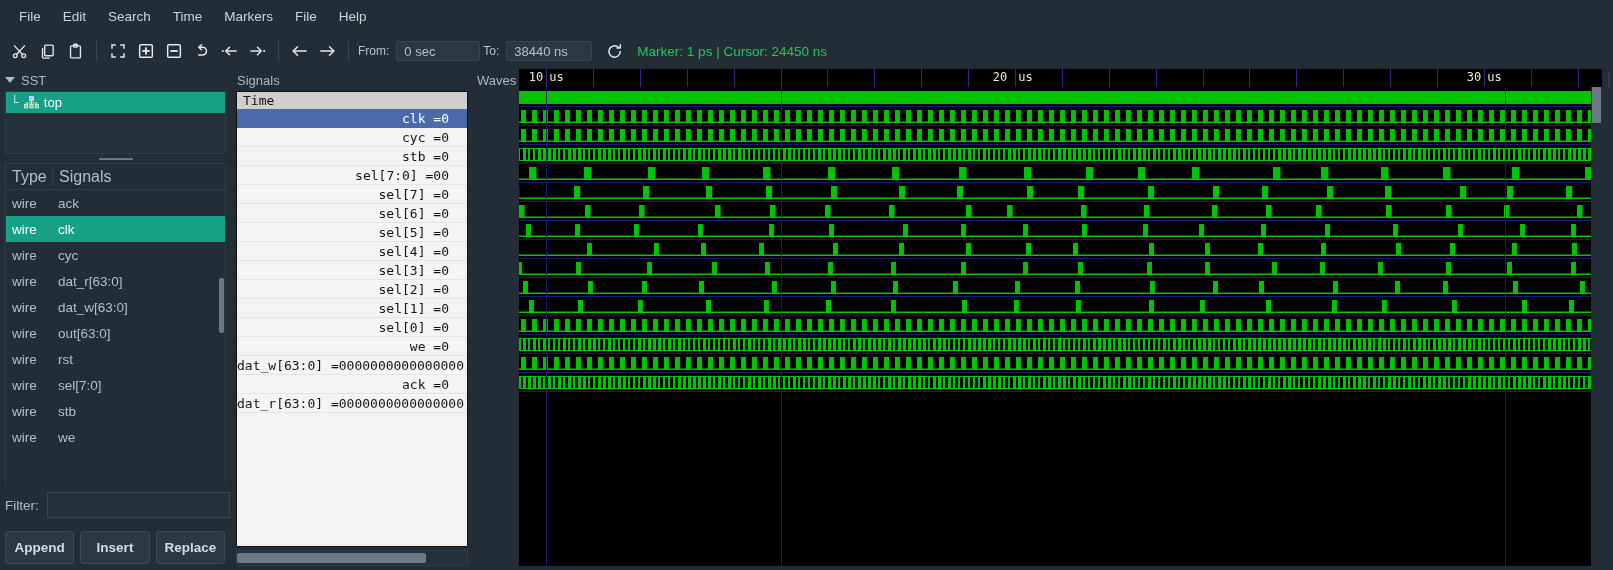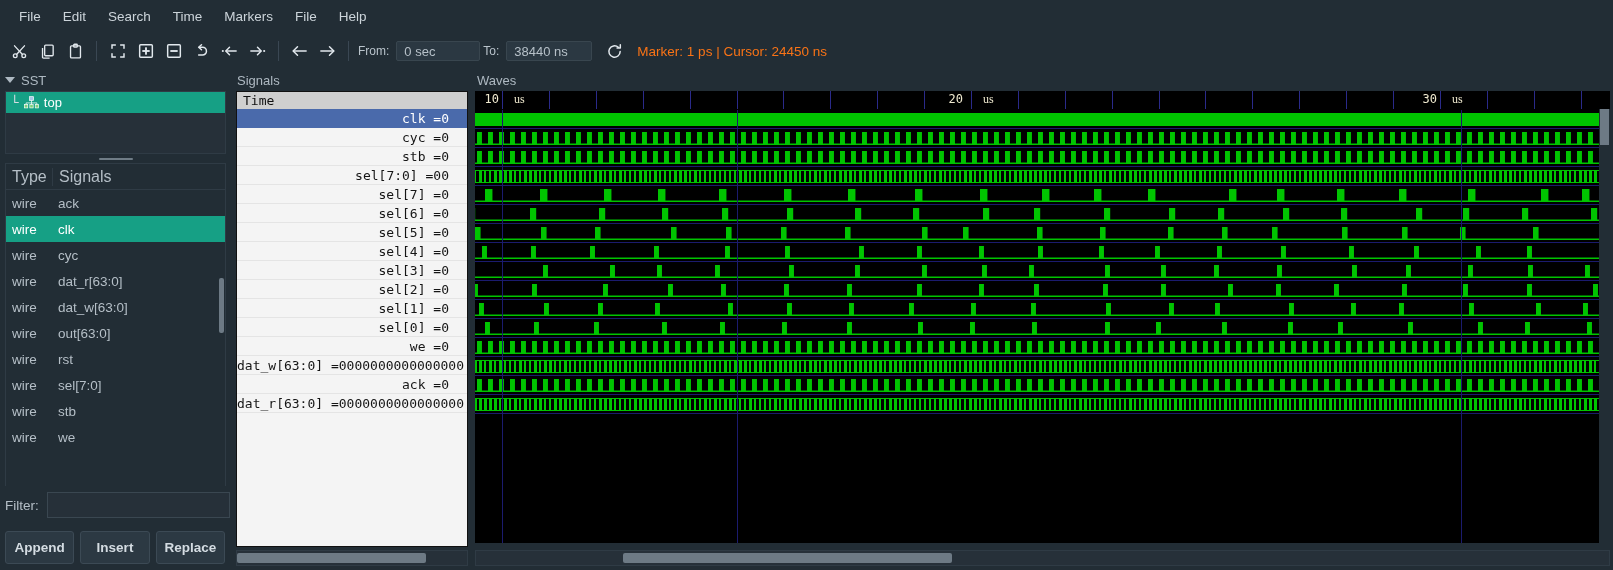--- a/index.html
+++ b/index.html
@@ -20,21 +20,21 @@
   .toolbar{height:36px;display:flex;align-items:center;padding-left:6px;background:#222d35;flex:0 0 auto;gap:1px;}
   .tb-btn{width:27px;height:27px;display:flex;align-items:center;justify-content:center;border-radius:3px;cursor:default;}
   .tb-btn svg{display:block;}
   .tb-sep{width:1px;height:20px;background:#3a4753;margin:0 6px;}
   .tb-label{color:#b9c3cb;font-size:12px;margin:0 6px 0 2px;}
   .tb-field{
     background:#2b3842;border:1px solid #39464f;border-radius:2px;
     height:20px;line-height:20px;padding:0 7px;color:#b6c0c8;font-size:13px;
     min-width:82px;box-sizing:border-box;
   }
-  .tb-status{color:#f97316;font-size:13.5px;margin-left:8px;white-space:nowrap;}
+  .tb-status{color:#22c55e;font-size:13.5px;margin-left:8px;white-space:nowrap;}
 
   
   .panes{flex:1 1 auto;display:flex;min-height:0;}
 
   
   .left{width:232px;flex:0 0 232px;display:flex;flex-direction:column;background:#222d35;}
   .sst-header{height:22px;display:flex;align-items:center;gap:6px;padding-left:5px;color:#aeb9c2;font-size:13px;}
   .tri{width:0;height:0;border-left:5px solid transparent;border-right:5px solid transparent;border-top:6px solid #aeb9c2;}
   .sst-box{margin:0 6px 0 5px;height:63px;background:#263039;border:1px solid #2f3b45;box-sizing:border-box;overflow:hidden;}
   .sst-row{height:21px;display:flex;align-items:center;gap:5px;padding-left:5px;font-size:13px;}
@@ -73,27 +73,27 @@
   .nrow{
     height:19px;line-height:19px;text-align:right;padding-right:18px;
     font-family:"DejaVu Sans Mono",monospace;font-size:13px;color:#151515;
     white-space:nowrap;overflow:hidden;border-bottom:1px solid #e4e4e4;box-sizing:border-box;
   }
   .nrow.sel{background:#4a6aab;color:#ffffff;border-bottom:1px solid #4a6aab;}
   .hscroll{height:16px;flex:0 0 auto;margin:3px 4px 4px 4px;background:#263039;border:1px solid #2f3b45;box-sizing:border-box;position:relative;}
   .hthumb{position:absolute;top:2px;height:10px;background:#6d7a85;border-radius:2px;}
 
   
-  .right{flex:1 1 auto;display:flex;flex-direction:column;min-width:0;background:#222d35;}
+  .right{flex:1 1 auto;display:flex;flex-direction:row;min-width:0;background:#222d35;}
   .wave-wrap{flex:1 1 auto;min-height:0;margin:0 3px 4px 3px;display:flex;flex-direction:column;position:relative;background:#a3a3a3;}
   .ruler{height:18px;flex:0 0 auto;background:#000;position:relative;overflow:hidden;border-bottom:1px solid #000;}
   .ruler .tick{position:absolute;top:0;bottom:0;width:1px;background:#2a2a8a;}
   .ruler .tlabel{position:absolute;top:1px;font-family:"DejaVu Sans Mono",monospace;font-size:12px;color:#f0ead0;white-space:nowrap;}
   .ruler .tlabel.num{transform:translateX(-100%);padding-right:3px;}
-  .ruler .tlabel.unit{padding-left:12px;font-family:Liberation Serif, serif;}
+  .ruler .tlabel.unit{padding-left:3px;}
   .wave-canvas{flex:1 1 auto;position:relative;overflow:hidden;background:#000;}
   .grid-line{position:absolute;top:0;bottom:0;width:1px;background:#1b1b6e;}
   .wrow{position:absolute;left:0;right:0;height:19px;overflow:hidden;}
   .wrow .sep{position:absolute;left:0;right:0;bottom:0;height:1px;background:#1b1b6e;}
   .vscroll-wave{position:absolute;right:0;top:18px;width:11px;bottom:0;background:#222d35;}
   .vscroll-wave i{position:absolute;left:1px;right:1px;top:0;height:36px;background:#6d7a85;}
 
   .wave-hscroll{height:16px;flex:0 0 auto;margin:3px 3px 4px 3px;background:#263039;border:1px solid #2f3b45;box-sizing:border-box;position:relative;}
 </style>
 </head>

